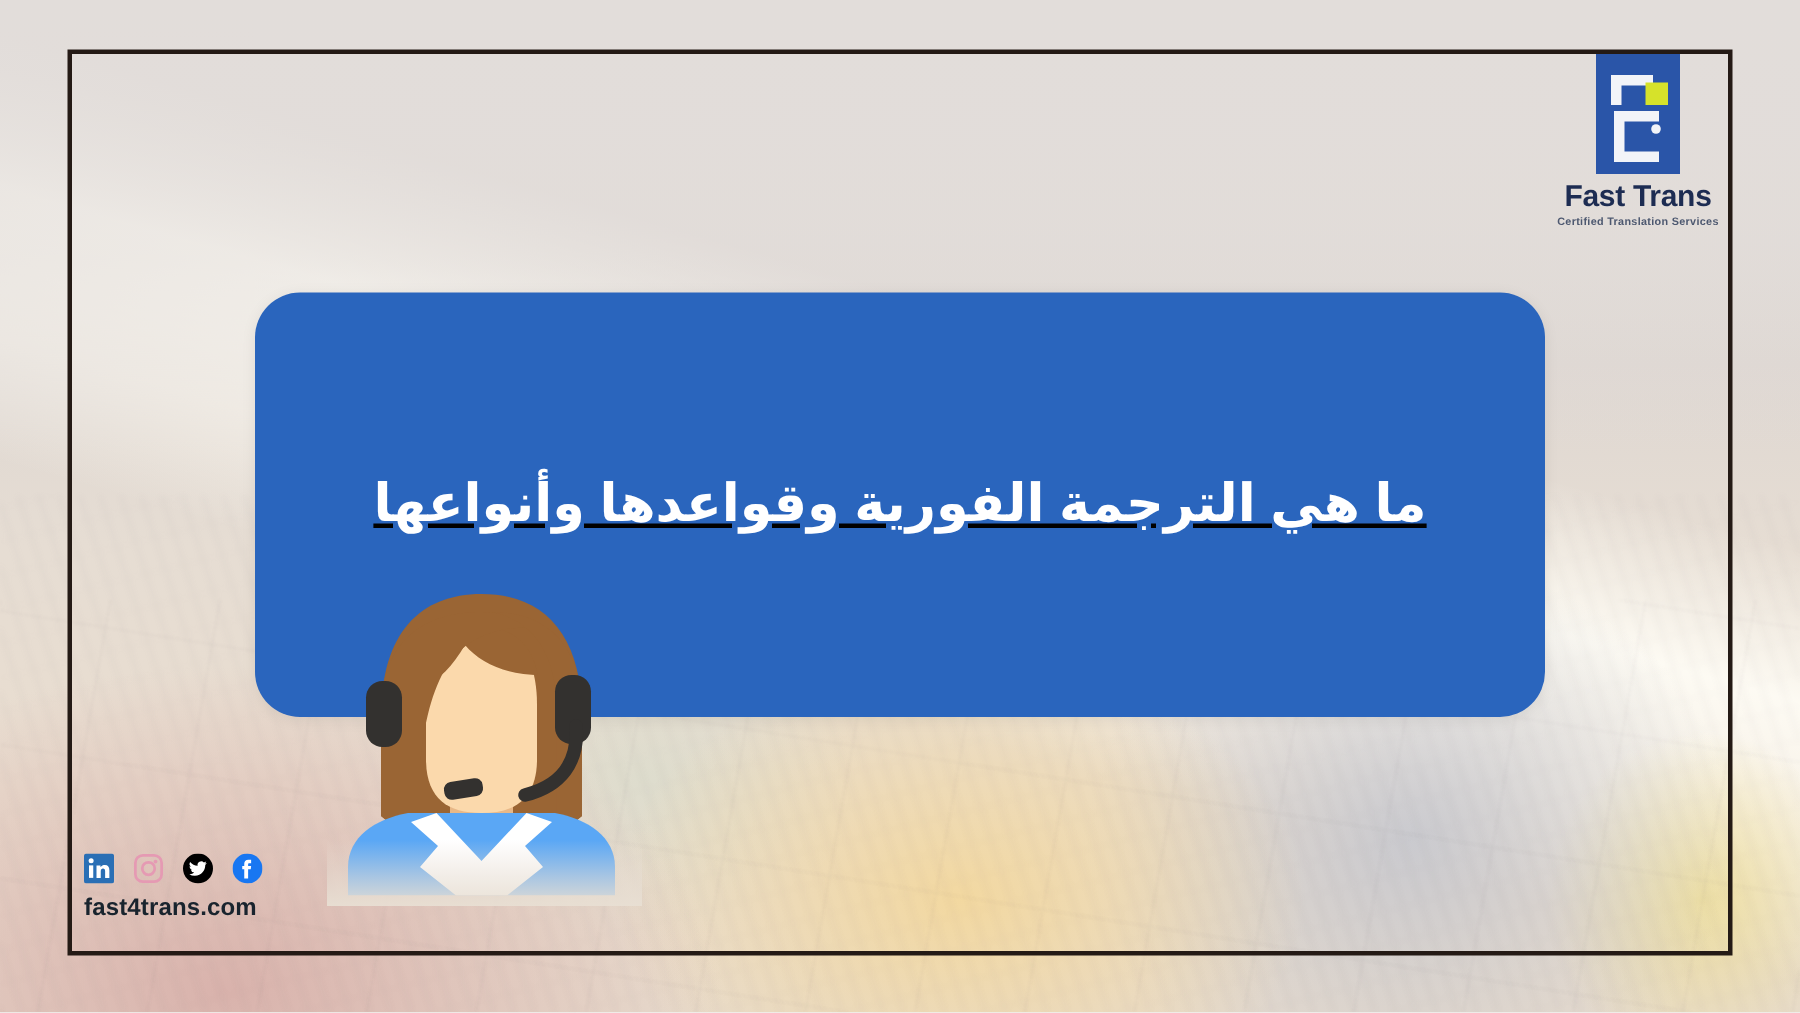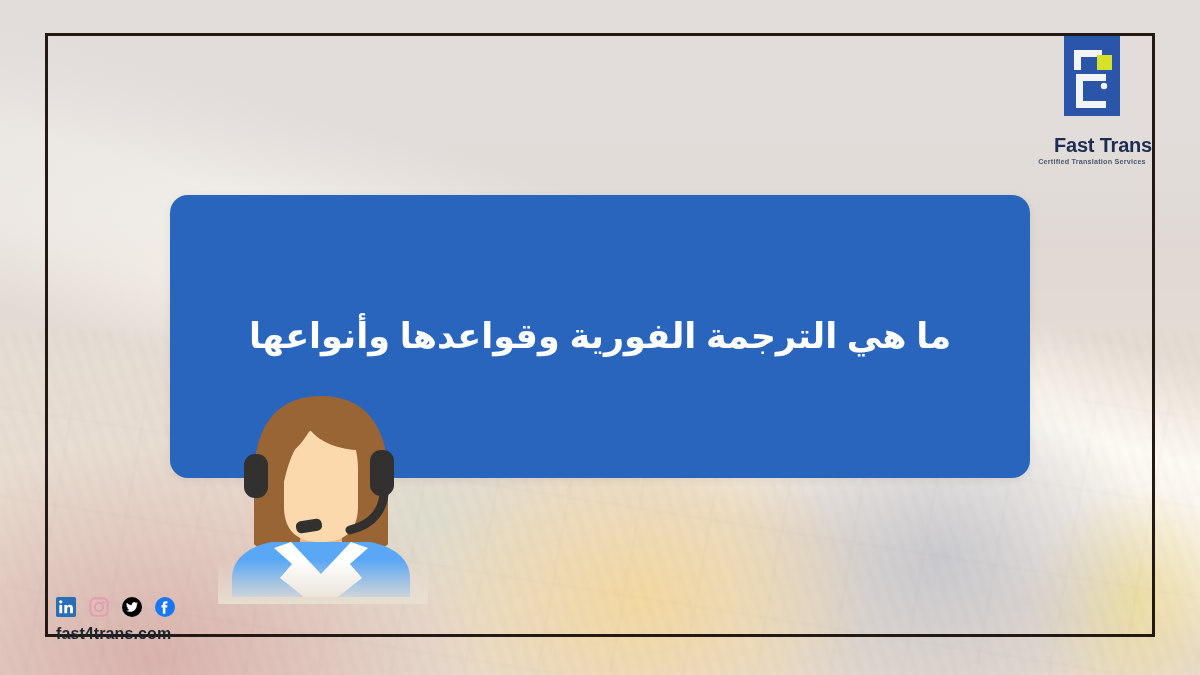--- a/index.html
+++ b/index.html
@@ -80,25 +80,26 @@
   }
 
   
   .headline-card {
     position: absolute;
     left: 170px;
     top: 195px;
     width: 860px;
     height: 283px;
     background: #2a65bd;
-    border-radius: 18px;
+    border-radius: 30px;
     display: flex;
     align-items: center;
     justify-content: center;
     box-shadow: 0 2px 10px rgba(0,0,0,0.07);
+    text-decoration: underline;
   }
   .headline-text {
     color: #ffffff;
     font-size: 35px;
     font-weight: bold;
     direction: rtl;
     unicode-bidi: isolate;
     text-align: center;
     line-height: 1.45;
     letter-spacing: .3px;
@@ -133,43 +134,42 @@
     height: 126px;
     text-align: center;
   }
   .logo-mark {
     width: 56px;
     height: 80px;
     margin: 0 auto;
     display: block;
   }
   .logo-wordmark {
-    margin-top: 19px;
+    margin-top: 5px;
     font-size: 20px;
     font-weight: bold;
     color: #1d2c52;
     letter-spacing: -0.2px;
     line-height: 1;
-    text-align: right;
   }
   .logo-tagline {
     margin-top: 3px;
     font-size: 7.2px;
     color: #4d5870;
     letter-spacing: .22px;
     line-height: 1;
     white-space: nowrap;
     font-weight: bold;
   }
 
   
   .social-block {
     position: absolute;
     left: 56px;
-    top: 596px;
+    top: 568px;
     width: 240px;
   }
   .social-row {
     display: flex;
     align-items: center;
     gap: 13px;
     height: 22px;
   }
   .social-icon {
     width: 20px;

